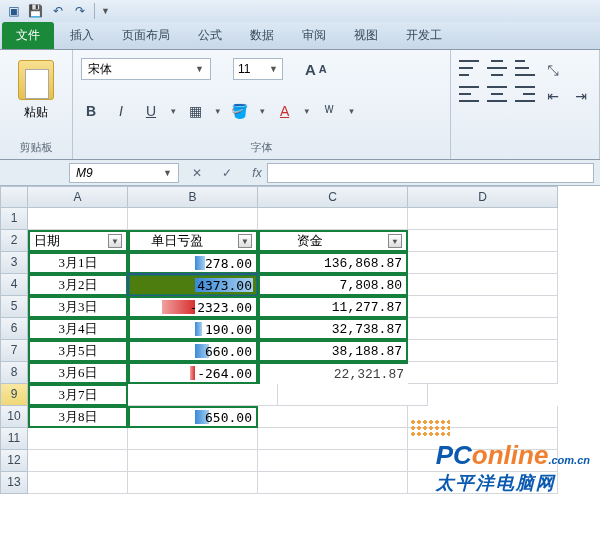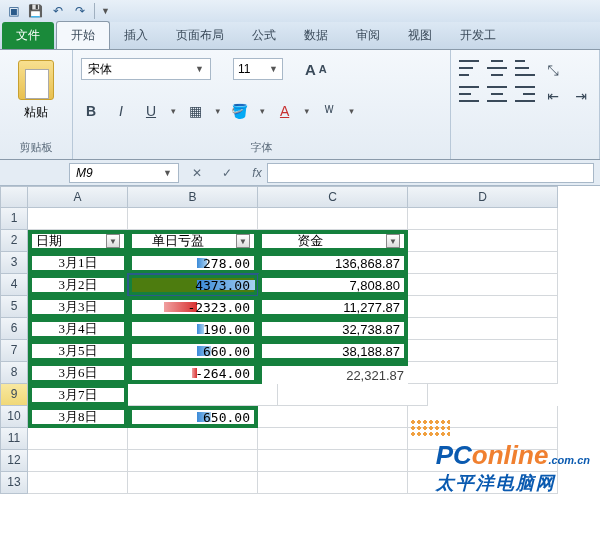--- a/index.html
+++ b/index.html
@@ -43,26 +43,26 @@
 .corner { height: 22px; background: linear-gradient(#f0f4f8, #dce4ec); border: 1px solid #b8c4d0; }
 .rh { height: 22px; background: linear-gradient(#f0f4f8, #dce4ec); border: 1px solid #b8c4d0; border-top: none; text-align: center; line-height: 21px; color: #3a4a5a; font-size: 12px; }
 .rh.sel { background: linear-gradient(#f8e8a0, #f0d878); }
 .cols { flex: 1; }
 .colrow { display: flex; height: 22px; }
 .ch { background: linear-gradient(#f0f4f8, #dce4ec); border: 1px solid #b8c4d0; border-left: none; text-align: center; line-height: 21px; color: #3a4a5a; }
 .cA { width: 100px; } .cB { width: 130px; } .cC { width: 150px; } .cD { width: 150px; }
 .drow { display: flex; height: 22px; }
 .cell { border-right: 1px solid #d4d8dc; border-bottom: 1px solid #d4d8dc; background: #fff; position: relative; }
 
-.tcell { border: 4px solid #15803d; background: #fff; display: flex; align-items: center; padding: 0 4px; font-family: "SimSun"; font-size: 13px; position: relative; }
+.tcell { border: 2px solid #15803d; background: #fff; display: flex; align-items: center; padding: 0 4px; font-family: "SimSun"; font-size: 13px; position: relative; }
 .thdr { justify-content: center; font-weight: normal; }
 .thdr .dd { margin-left: auto; width: 14px; height: 14px; border: 1px solid #888; display: flex; align-items: center; justify-content: center; font-size: 8px; color: #555; background: linear-gradient(#fff,#ddd); }
 .tA { width: 100px; justify-content: center; }
 .tB { width: 130px; justify-content: flex-end; font-family: monospace; }
-.tC { width: 150px; justify-content: flex-end; font-family: Liberation Sans, sans-serif; }
+.tC { width: 150px; justify-content: flex-end; font-family: Liberation Mono, monospace; }
 
 .databar { position: absolute; top: 2px; bottom: 2px; }
 .databar.blue { background: linear-gradient(90deg, #3a8ad8, #a8d0f0); }
 .databar.red { background: linear-gradient(90deg, #f0a0a0, #d83030); }
 .val { position: relative; z-index: 1; }
 .selcell { outline: 2px solid #2a5a8a; outline-offset: -1px; background: #4d7c0f; padding-left: 24px; }
 
 .watermark { position: absolute; right: 10px; bottom: 50px; text-align: left; pointer-events: none; }
 .watermark .l1 { font-size: 26px; font-weight: bold; color: #0a5ab0; font-style: italic; }
 .watermark .l1 .o { color: #f08030; }
@@ -79,21 +79,20 @@
   <div class="ico">▣</div>
   <div class="ico">💾</div>
   <div class="ico">↶</div>
   <div class="ico">↷</div>
   <div class="sep"></div>
   <span class="chev">▼</span>
 </div>
 
 <div class="tabs">
   <div class="tab file">文件</div>
-  <div class="tab active">开始</div>
   <div class="tab">插入</div>
   <div class="tab">页面布局</div>
   <div class="tab">公式</div>
   <div class="tab">数据</div>
   <div class="tab">审阅</div>
   <div class="tab">视图</div>
   <div class="tab">开发工</div>
 </div>
 
 <div class="ribbon">

